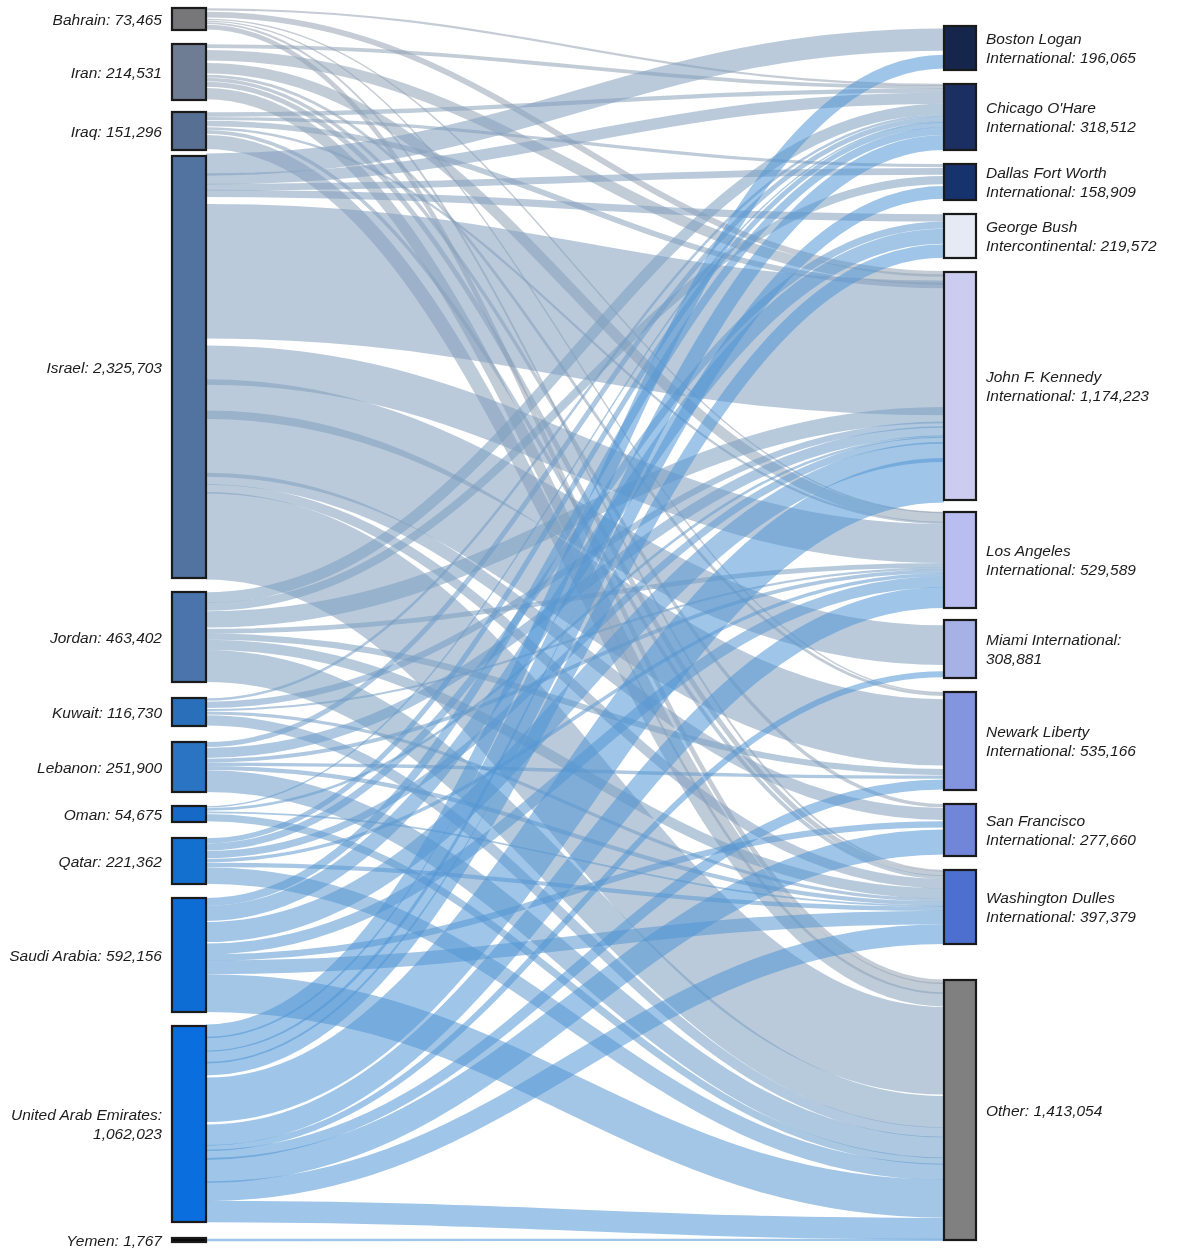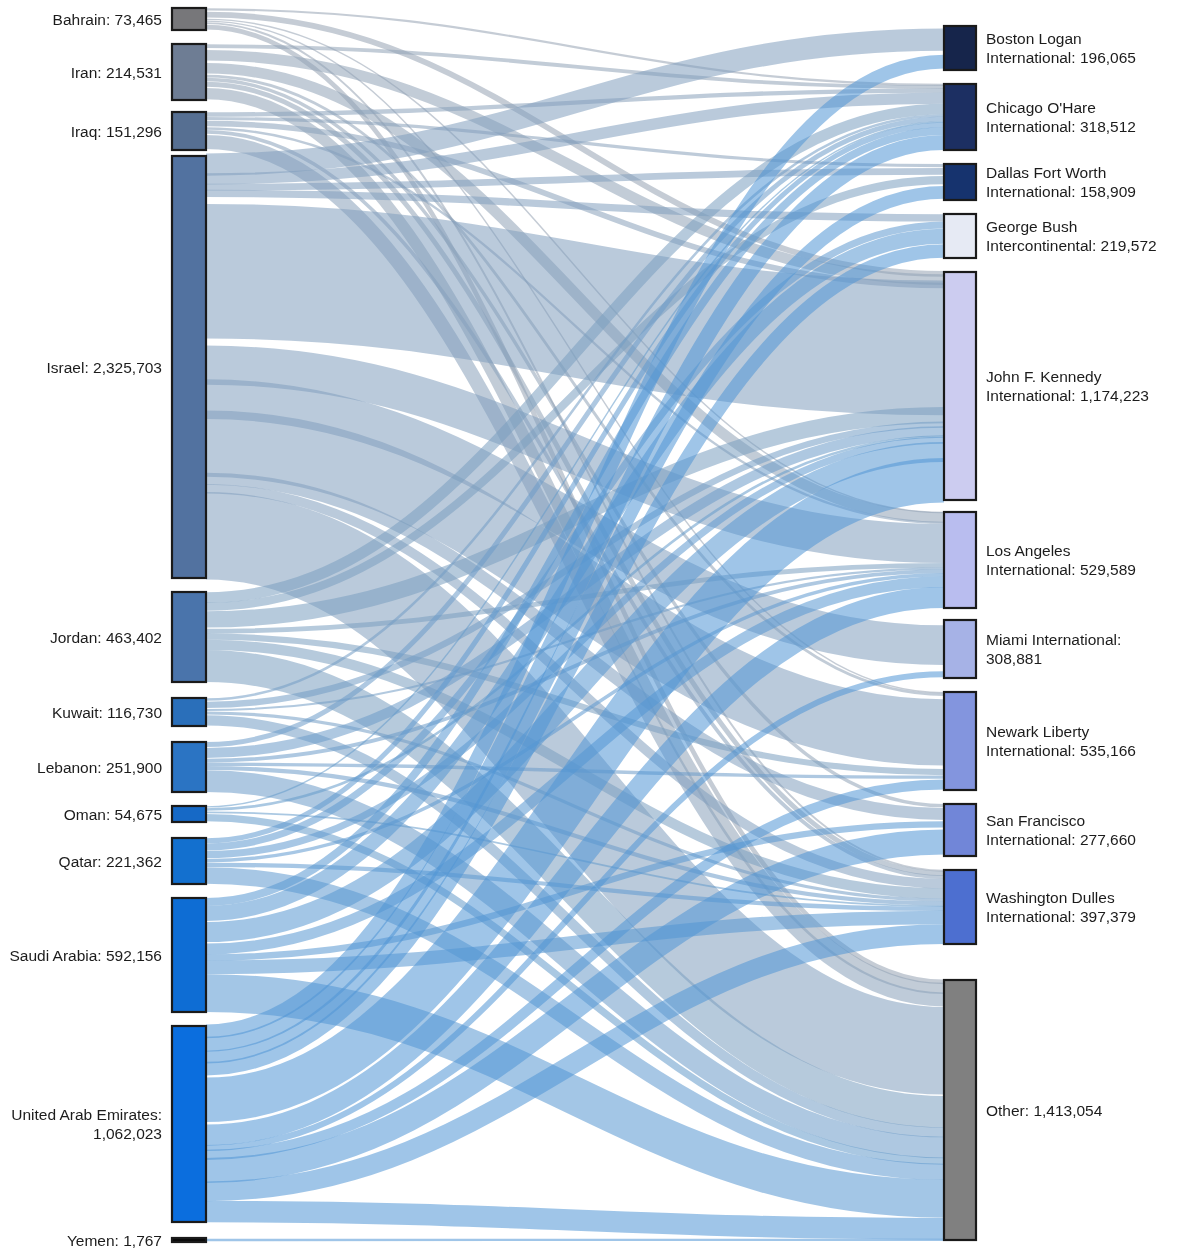--- a/index.html
+++ b/index.html
@@ -10,20 +10,21 @@
   body {
     width: 1185px;
     height: 1258px;
     font-family: "Liberation Sans", sans-serif;
     overflow: hidden;
   }
   #sankey-root {
     position: relative;
     width: 1185px;
     height: 1208px;
+    font-style: italic;
   }
   svg#sankey-svg {
     display: block;
     width: 1185px;
     height: 1258px;
   }
   .node-rect {
     stroke: #1a1a1a;
     stroke-width: 2.2;
   }

